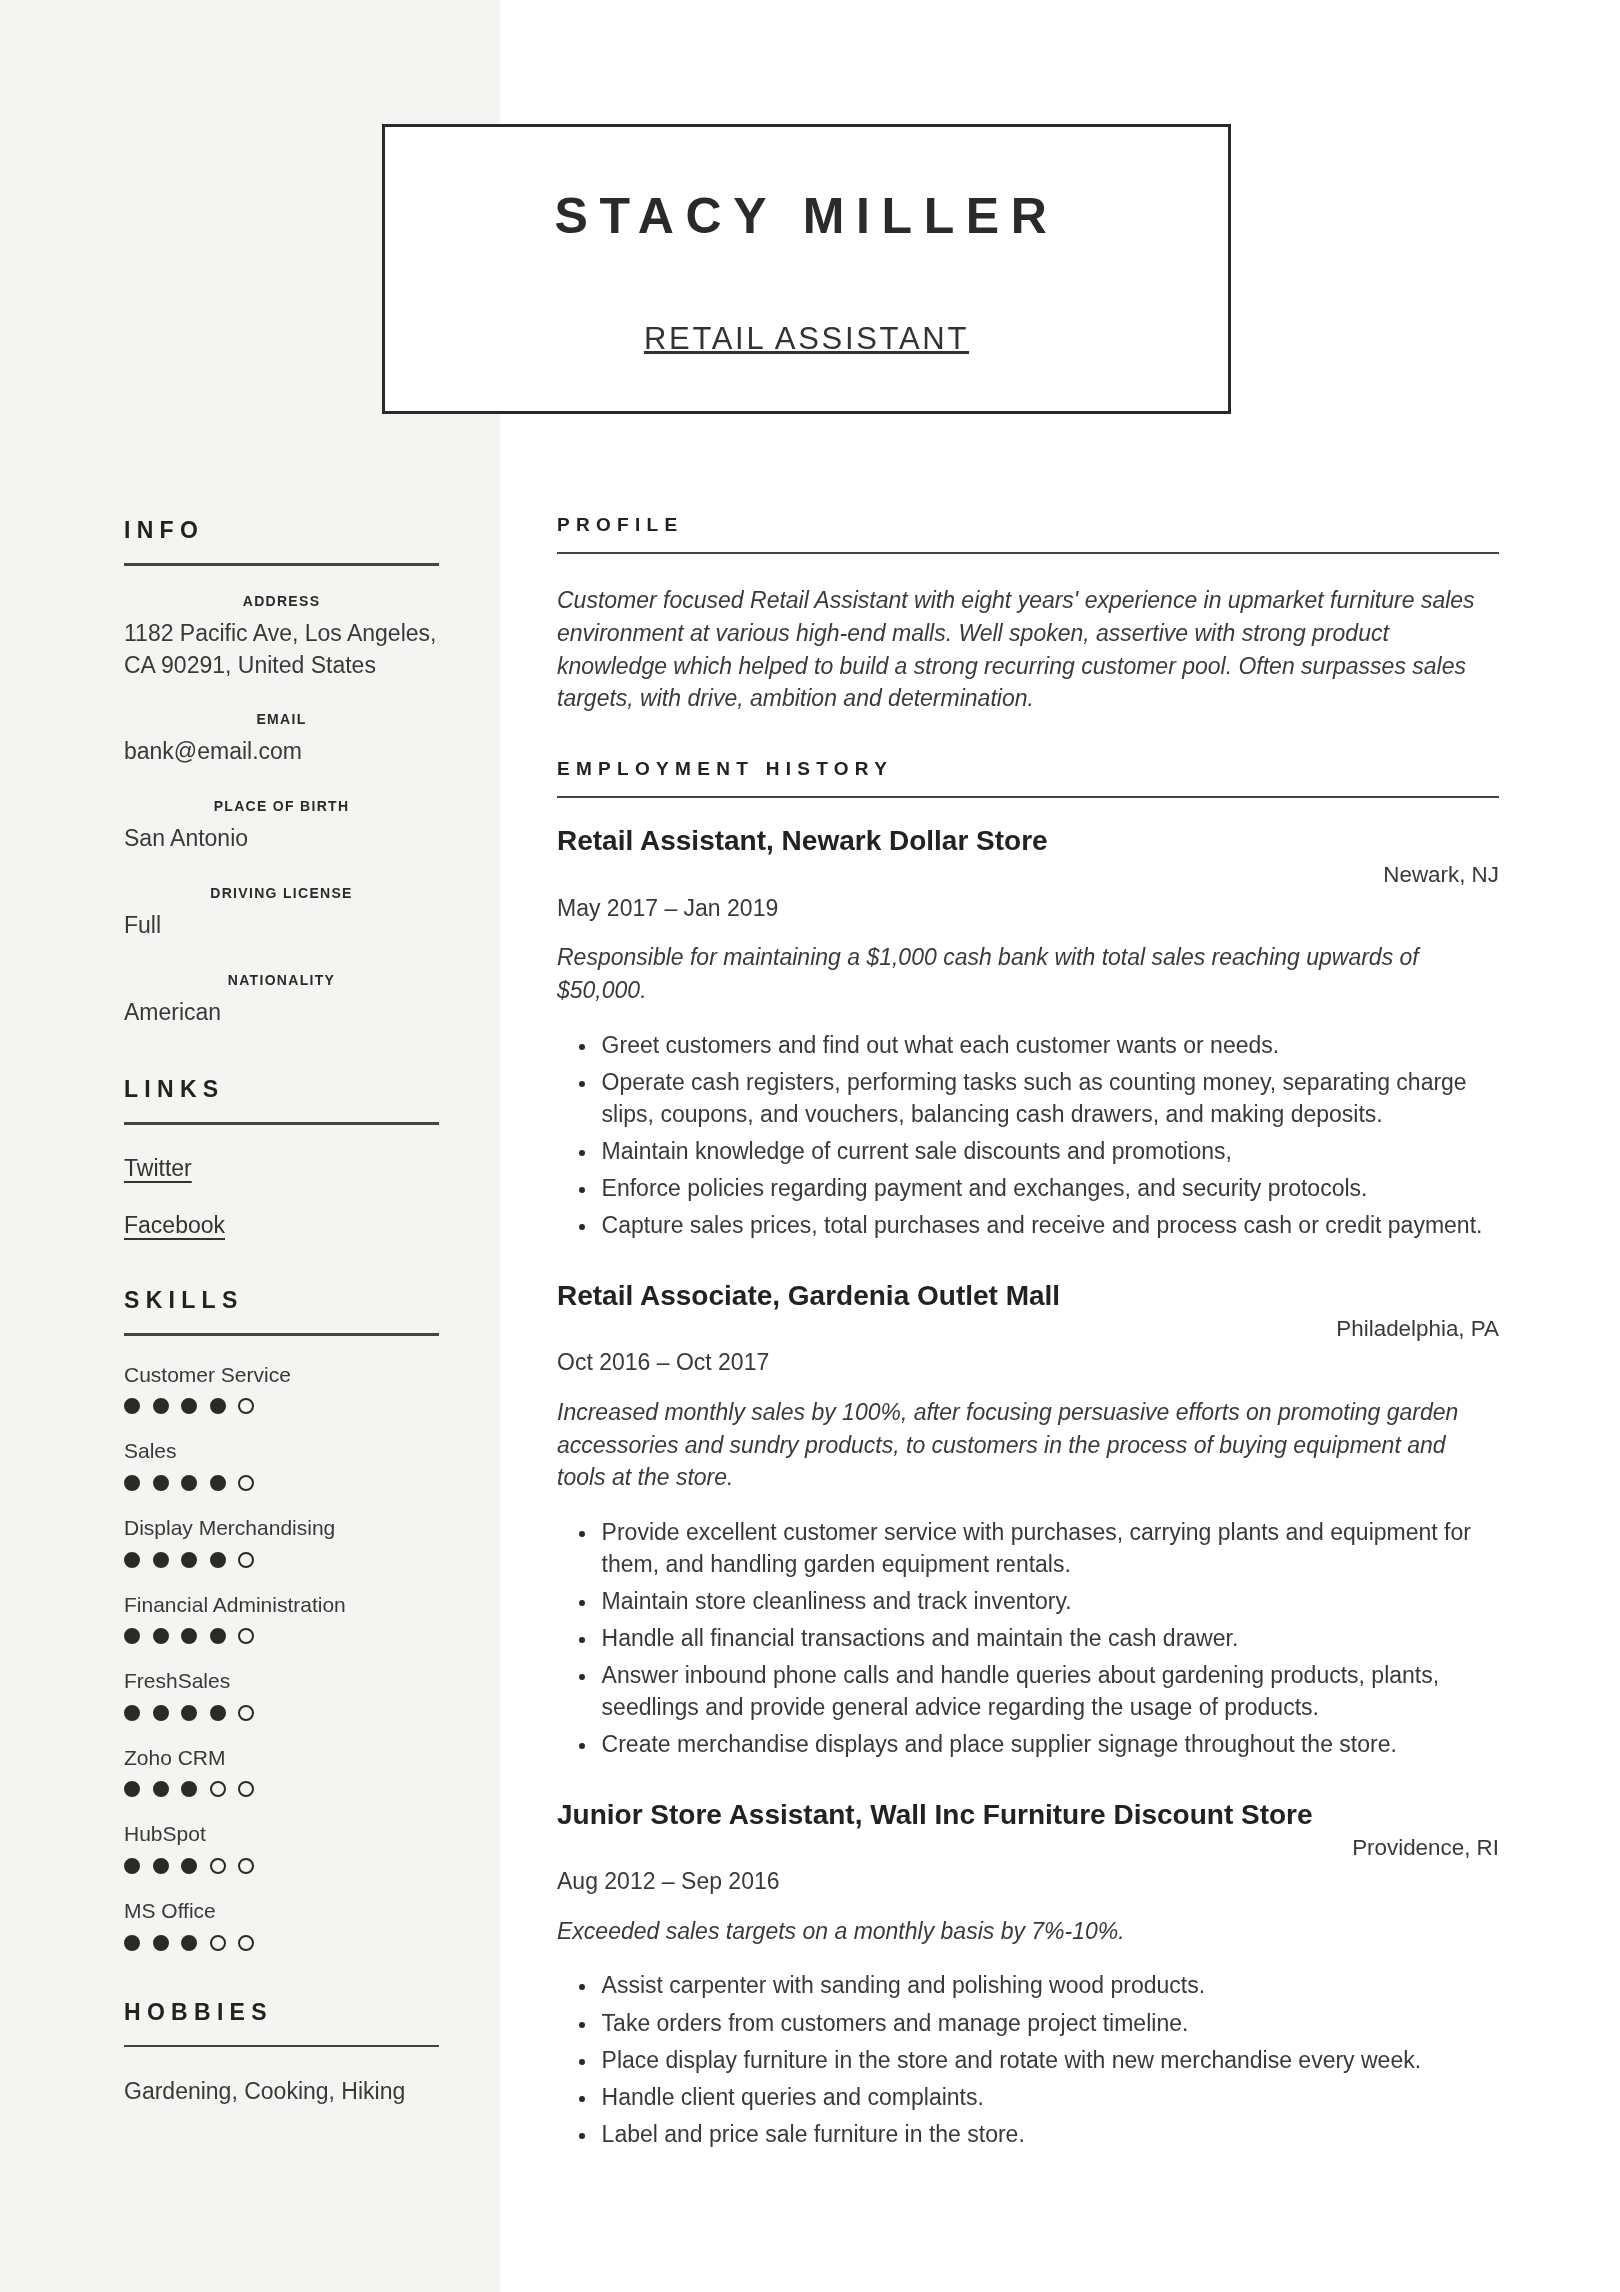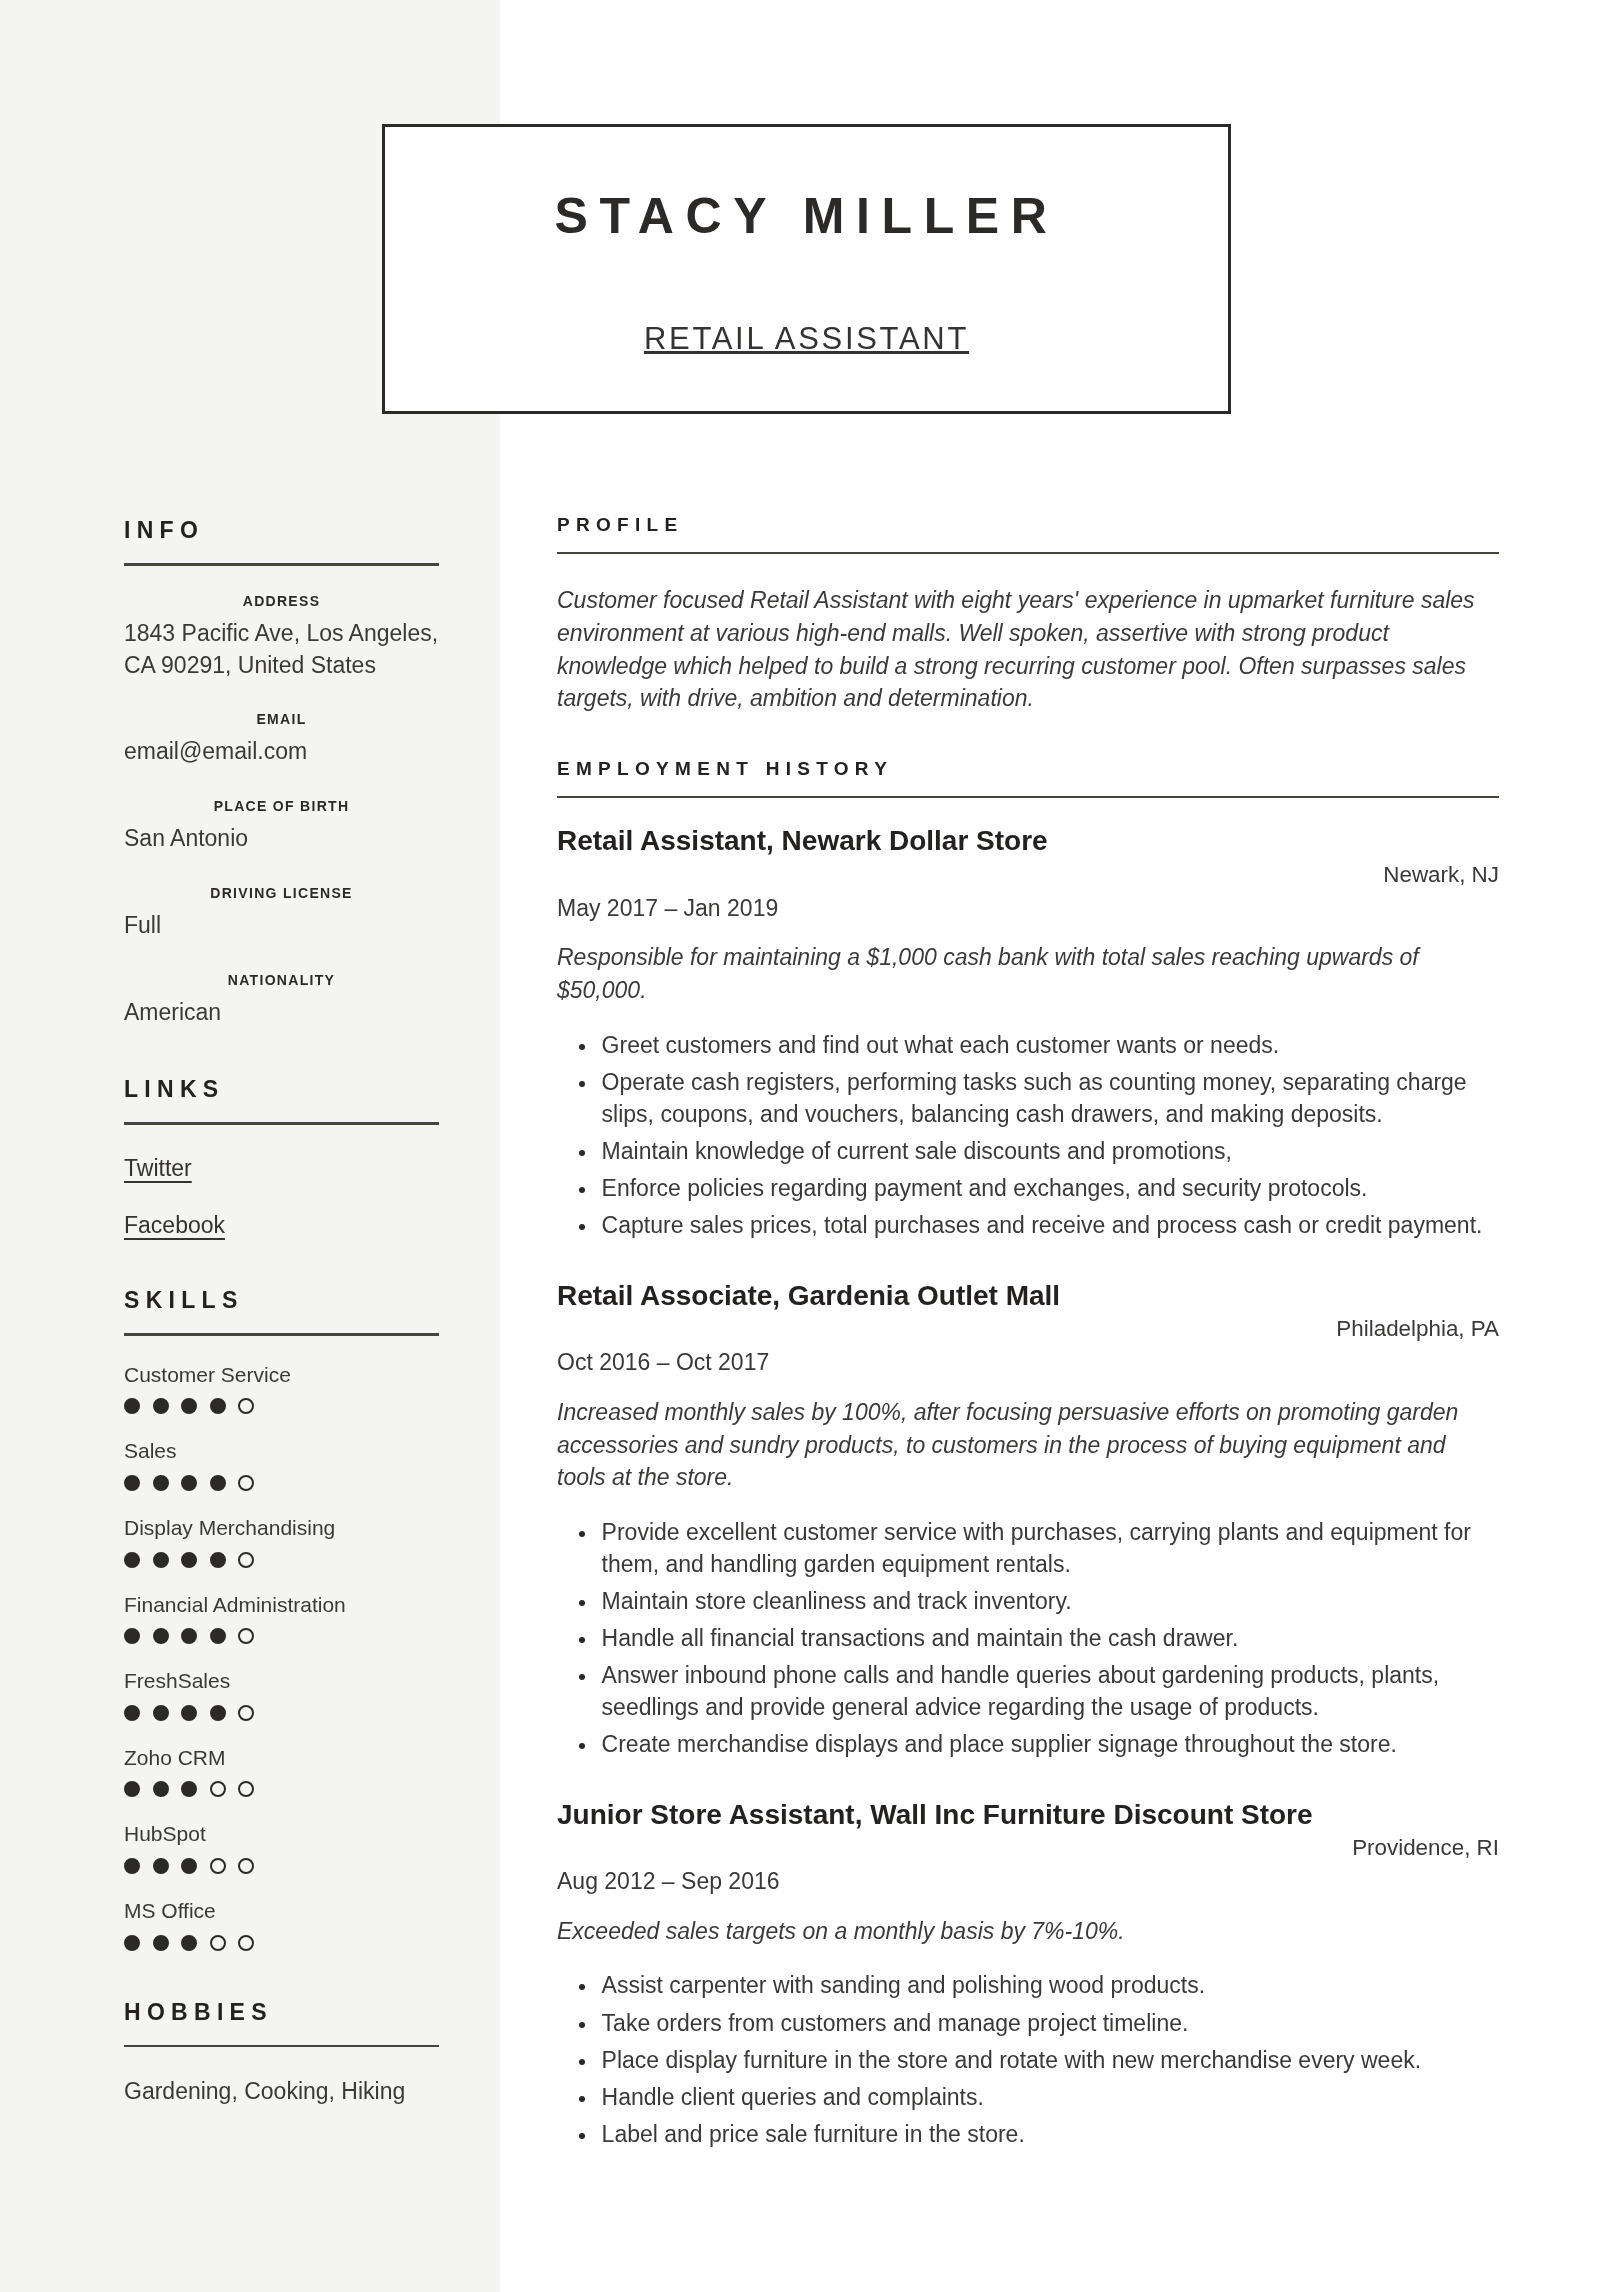--- a/index.html
+++ b/index.html
@@ -67,25 +67,25 @@
     <div class="role">RETAIL ASSISTANT</div>
   </div>
 
   <aside class="sidebar">
 
     <section class="side-sec">
       <h2 class="side-head">INFO</h2>
       <div class="rule"></div>
       <div class="pair first">
         <div class="plabel">ADDRESS</div>
-        <div class="pvalue">1843 Pacific Ave, Los Angeles, CA 90291, United States</div>
+        <div class="pvalue">1182 Pacific Ave, Los Angeles, CA 90291, United States</div>
       </div>
       <div class="pair">
         <div class="plabel">EMAIL</div>
-        <div class="pvalue">email@email.com</div>
+        <div class="pvalue">bank@email.com</div>
       </div>
       <div class="pair">
         <div class="plabel">PLACE OF BIRTH</div>
         <div class="pvalue">San Antonio</div>
       </div>
       <div class="pair">
         <div class="plabel">DRIVING LICENSE</div>
         <div class="pvalue">Full</div>
       </div>
       <div class="pair">

